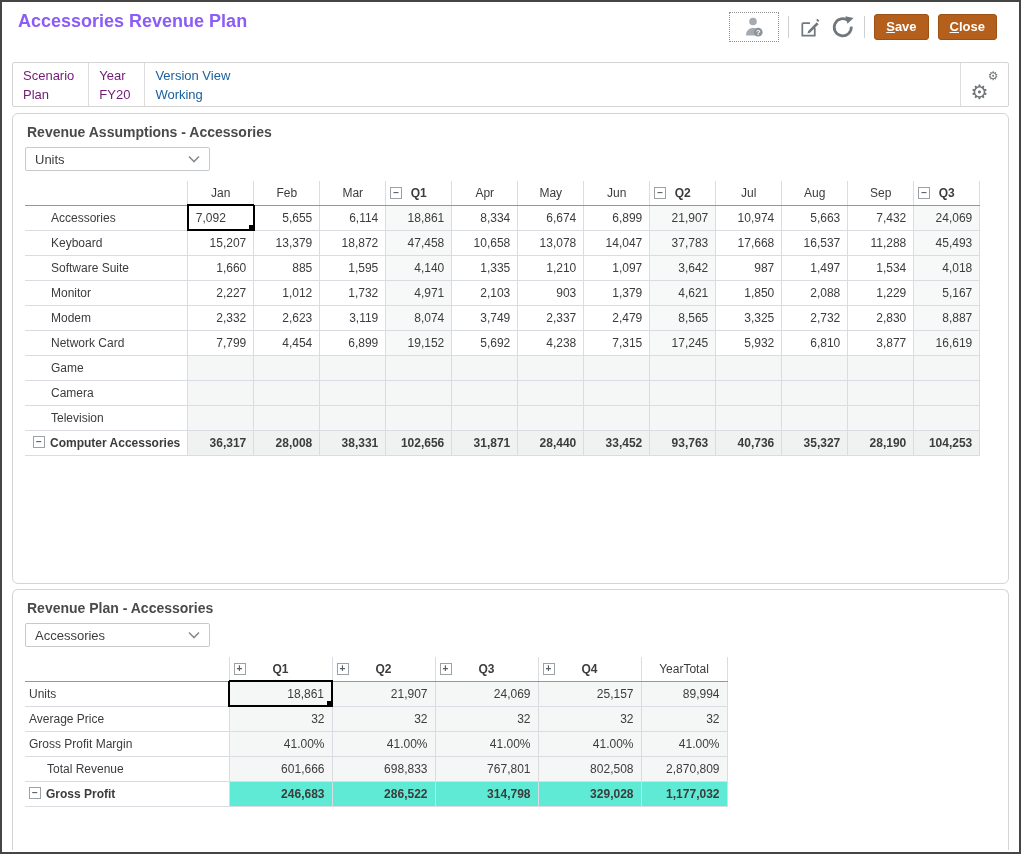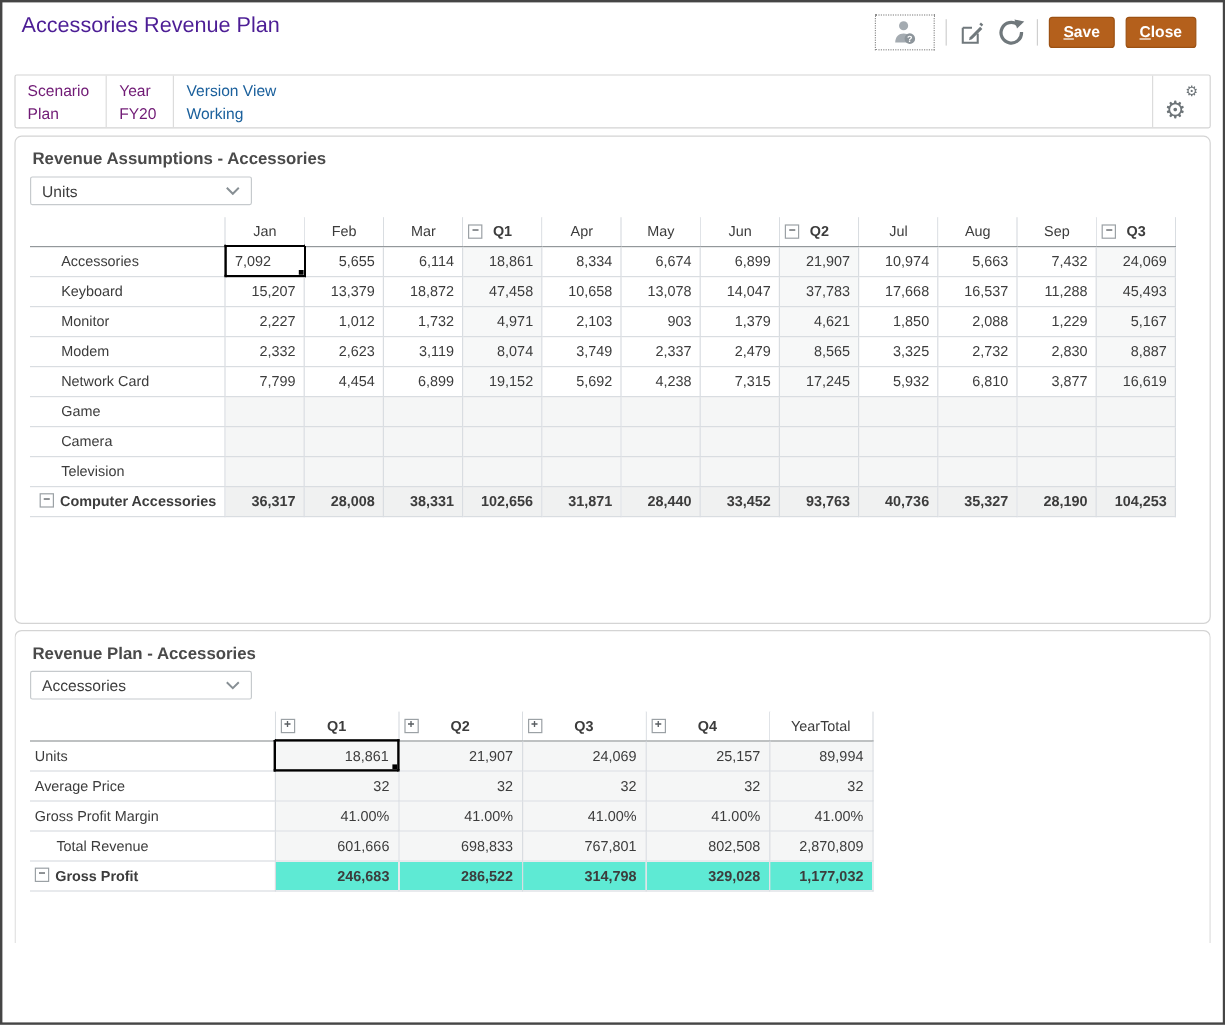--- a/index.html
+++ b/index.html
@@ -8,21 +8,21 @@
     width:1021px; height:854px;
     border:2px solid #454545;
     background:#fff;
     font-family:"Liberation Sans", sans-serif;
     color:#3c3c3c;
     overflow:hidden;
     position:relative;
   }
   
   .hdr { position:relative; height:60px; }
-  .page-title { position:absolute; left:16px; top:9px; font-size:18px; font-weight:normal; color:#4c1d95; }
+  .page-title { position:absolute; left:16px; top:9px; font-size:18px; font-weight:bold; color:#8b5cf6; }
   .toolbar { position:absolute; right:22px; top:10px; display:flex; align-items:center; gap:9px; }
   .user-box { width:50px; height:30px; border:1px dotted #8f8f8f; display:flex; align-items:center; justify-content:center; background:#fff; cursor:pointer; }
   .tb-div { width:1px; height:22px; background:#cfcfcf; }
   .icon-btn { background:none; border:none; padding:0; cursor:pointer; display:flex; align-items:center; }
   .btn {
     background:#b4601c; border:1px solid #9c5113; color:#fff;
     font-family:inherit; font-weight:bold; font-size:13px;
     padding:4px 11px 5px; border-radius:3px; cursor:pointer;
   }
   .btn u { text-decoration:underline; }
@@ -32,21 +32,21 @@
   .pov-item + .pov-item { border-left:1px solid #dcdcdc; }
   .pov-label, .pov-value { font-size:13px; color:#701a75; white-space:nowrap; }
   .pov-item.link .pov-label, .pov-item.link .pov-value { color:#1b609c; cursor:pointer; }
   .pov-spacer { flex:1; }
   .pov-gear { width:48px; border-left:1px solid #dcdcdc; display:flex; align-items:center; justify-content:center; cursor:pointer; }
   .gear-wrap { position:relative; width:28px; height:30px; color:#6d7478; }
   .gear-big { position:absolute; left:0; bottom:-2px; font-size:20px; line-height:20px; }
   .gear-small { position:absolute; right:0; top:0; font-size:12px; line-height:12px; }
   
   .panel { margin:6px 10px 0; border:1px solid #d4d4d4; border-radius:6px; padding:8px 12px; overflow:hidden; position:relative; background:#fff; }
-  #panel0 { height:407px; }
+  #panel0 { height:471px; }
   #panel1 { height:261px; margin-top:5px; border-bottom:none; border-radius:6px 6px 0 0; }
   .section-title { font-size:14px; font-weight:bold; color:#4a4a4a; margin:2px 0 7px 2px; }
   .dropdown { width:185px; height:24px; border:1px solid #c6cacd; border-radius:2px; background:#fff;
               display:flex; align-items:center; justify-content:space-between; padding:0 9px; cursor:pointer; }
   .dropdown span { font-size:13px; color:#3d3d3d; }
   
   table.grid { border-collapse:collapse; table-layout:fixed; margin-top:10px; font-size:12px; color:#3c3c3c; }
   .grid th {
     font-weight:normal; height:24px; padding:0 4px; text-align:center;
     border-bottom:1px solid #93989b; position:relative; white-space:nowrap; background:#fff;
@@ -197,20 +197,35 @@
           <td>10,658</td>
           <td>13,078</td>
           <td>14,047</td>
           <td class="q">37,783</td>
           <td>17,668</td>
           <td>16,537</td>
           <td>11,288</td>
           <td class="q">45,493</td>
         </tr>
         <tr>
+          <td class="rowhdr" style="padding-left: 26px;"><span>Software Suite</span></td>
+          <td>1,660</td>
+          <td>885</td>
+          <td>1,595</td>
+          <td class="q">4,140</td>
+          <td>1,335</td>
+          <td>1,210</td>
+          <td>1,097</td>
+          <td class="q">3,642</td>
+          <td>987</td>
+          <td>1,497</td>
+          <td>1,534</td>
+          <td class="q">4,018</td>
+        </tr>
+        <tr>
           <td class="rowhdr" style="padding-left: 26px;"><span>Monitor</span></td>
           <td>2,227</td>
           <td>1,012</td>
           <td>1,732</td>
           <td class="q">4,971</td>
           <td>2,103</td>
           <td>903</td>
           <td>1,379</td>
           <td class="q">4,621</td>
           <td>1,850</td>

